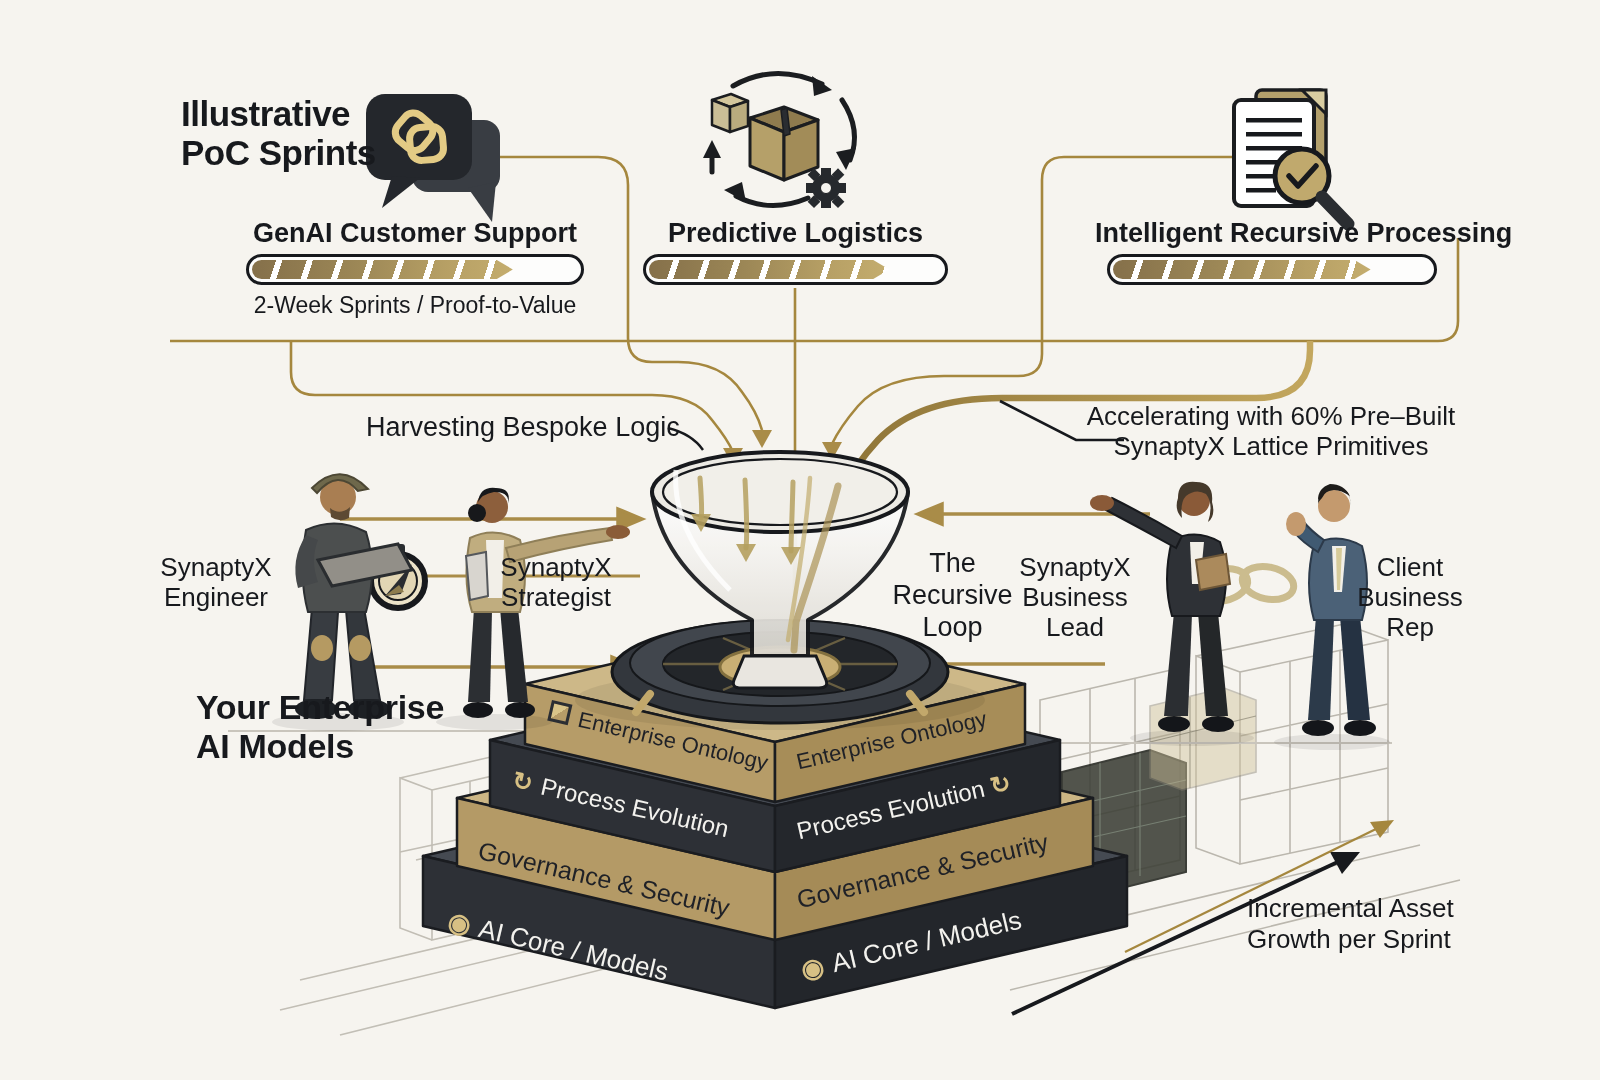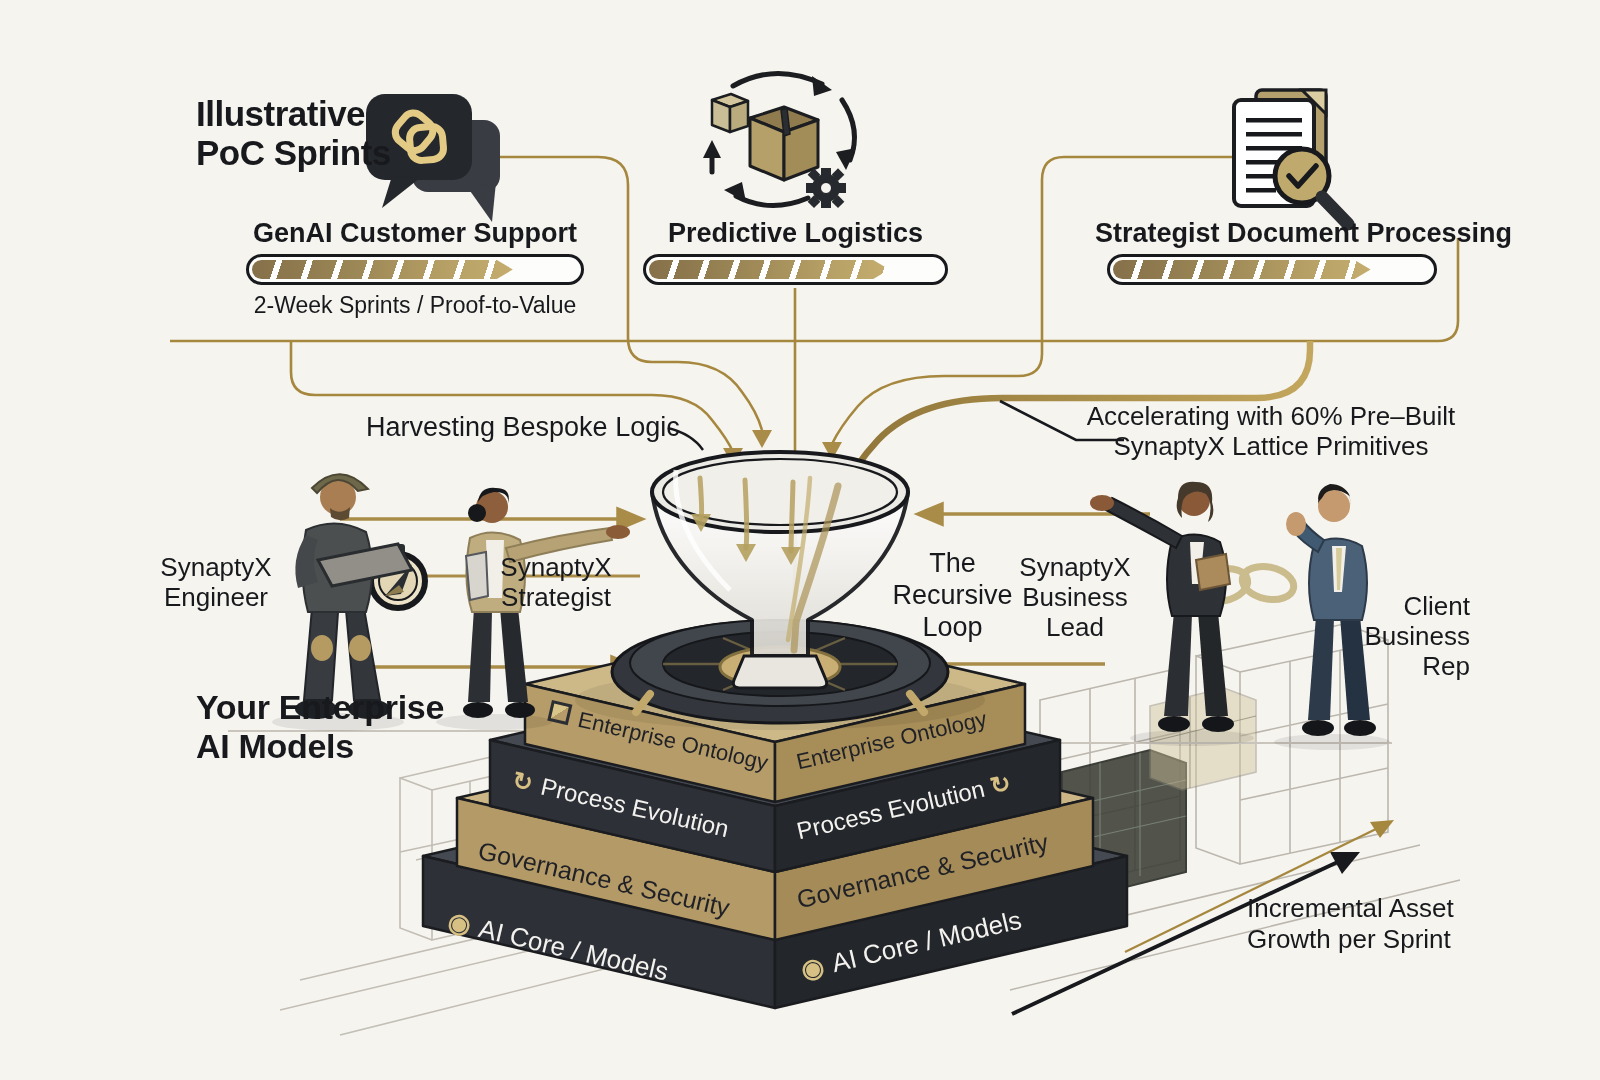--- a/index.html
+++ b/index.html
@@ -2,34 +2,34 @@
 <html><head>
 <meta charset="utf-8">
 <style>
   html,body{margin:0;padding:0;background:#dfddd8;}
   .stage{position:relative;width:1600px;height:1080px;overflow:hidden;
          background:radial-gradient(ellipse at 45% 35%, #fbfaf7 0%, #f6f4ef 55%, #efedе8 100%);
          background-color:#f6f4ef;
          font-family:"Liberation Sans",sans-serif;color:#17191d;}
   svg.art{position:absolute;left:0;top:0;width:1600px;height:1080px;}
   .lbl{position:absolute;}
-  .ttl{left:196px;top:94px;font-size:35px;font-weight:700;line-height:1.12;letter-spacing:-.5px;}
+  .ttl{left:181px;top:94px;font-size:35px;font-weight:700;line-height:1.12;letter-spacing:-.5px;}
   .sprint-lbl{font-size:27px;font-weight:700;text-align:center;white-space:nowrap;}
   .pbar{position:absolute;height:31px;border:3.5px solid #17191d;border-radius:17px;
         background:#fdfdfc;box-sizing:border-box;padding:3px;}
   .pfill{height:100%;border-radius:10px 2px 2px 10px;
         clip-path:polygon(0 0,calc(100% - 16px) 0,100% 50%,calc(100% - 16px) 100%,0 100%);
         background:
           repeating-linear-gradient(108deg, rgba(255,255,255,0) 0 23px, #ffffff 23px 29px),
           linear-gradient(90deg,#85704a 0%,#9c8756 40%,#b7a065 75%,#c4ad6e 100%);}
   .caption{font-size:23px;font-weight:400;text-align:center;}
   .plain27{font-size:27px;font-weight:400;}
   .accel{font-size:26px;font-weight:400;text-align:center;line-height:1.16;}
   .role{font-size:26px;font-weight:400;text-align:center;line-height:1.15;}
-  .role-left{text-align:right;margin-top:39px;}
+  .role-left{text-align:center;}
   .funnel-lbl{font-size:27px;font-weight:400;text-align:center;line-height:1.18;}
   .spine-ttl{left:196px;top:688px;font-size:34px;font-weight:700;line-height:1.15;letter-spacing:-.3px;}
   .growth{left:1247px;top:893px;font-size:26px;font-weight:400;line-height:1.2;}
   .face{position:absolute;white-space:nowrap;transform-origin:0 0;font-weight:400;}
   .face.dark{color:#1f2127;}
   .face.light{color:#f3f2ee;}
   .face-ico{display:inline-block;margin-right:9px;color:#d7c084;font-weight:700;}
   .sq-ico{display:inline-block;width:15px;height:15px;border:3px solid #2b2e33;
           margin-right:9px;vertical-align:-1px;background:linear-gradient(135deg,#d9c489 0 50%,transparent 50%);}
 </style>
@@ -319,21 +319,21 @@
 <div class="pbar" style="left:246px;top:254px;width:338px;">
   <div class="pfill" style="width: 80%;"></div>
 </div>
 <div class="lbl caption" style="left:246px;top:292px;width:338px;">2-Week Sprints / Proof-to-Value</div>
 
 <div class="lbl sprint-lbl" style="left:643px;top:218px;width:305px;">Predictive Logistics</div>
 <div class="pbar" style="left:643px;top:254px;width:305px;">
   <div class="pfill" style="width: 82%;"></div>
 </div>
 
-<div class="lbl sprint-lbl" style="left:1095px;top:218px;width:352px;">Strategist Document Processing</div>
+<div class="lbl sprint-lbl" style="left:1095px;top:218px;width:352px;">Intelligent Recursive Processing</div>
 <div class="pbar" style="left:1107px;top:254px;width:330px;">
   <div class="pfill" style="width: 81%;"></div>
 </div>
 
 <div class="lbl plain27" style="left:366px;top:412px;">Harvesting Bespoke Logic</div>
 
 <div class="lbl accel" style="left:1080px;top:401px;width:382px;">
   <div>Accelerating with 60% Pre–Built</div>
   <div>SynaptyX Lattice Primitives</div>
 </div>

